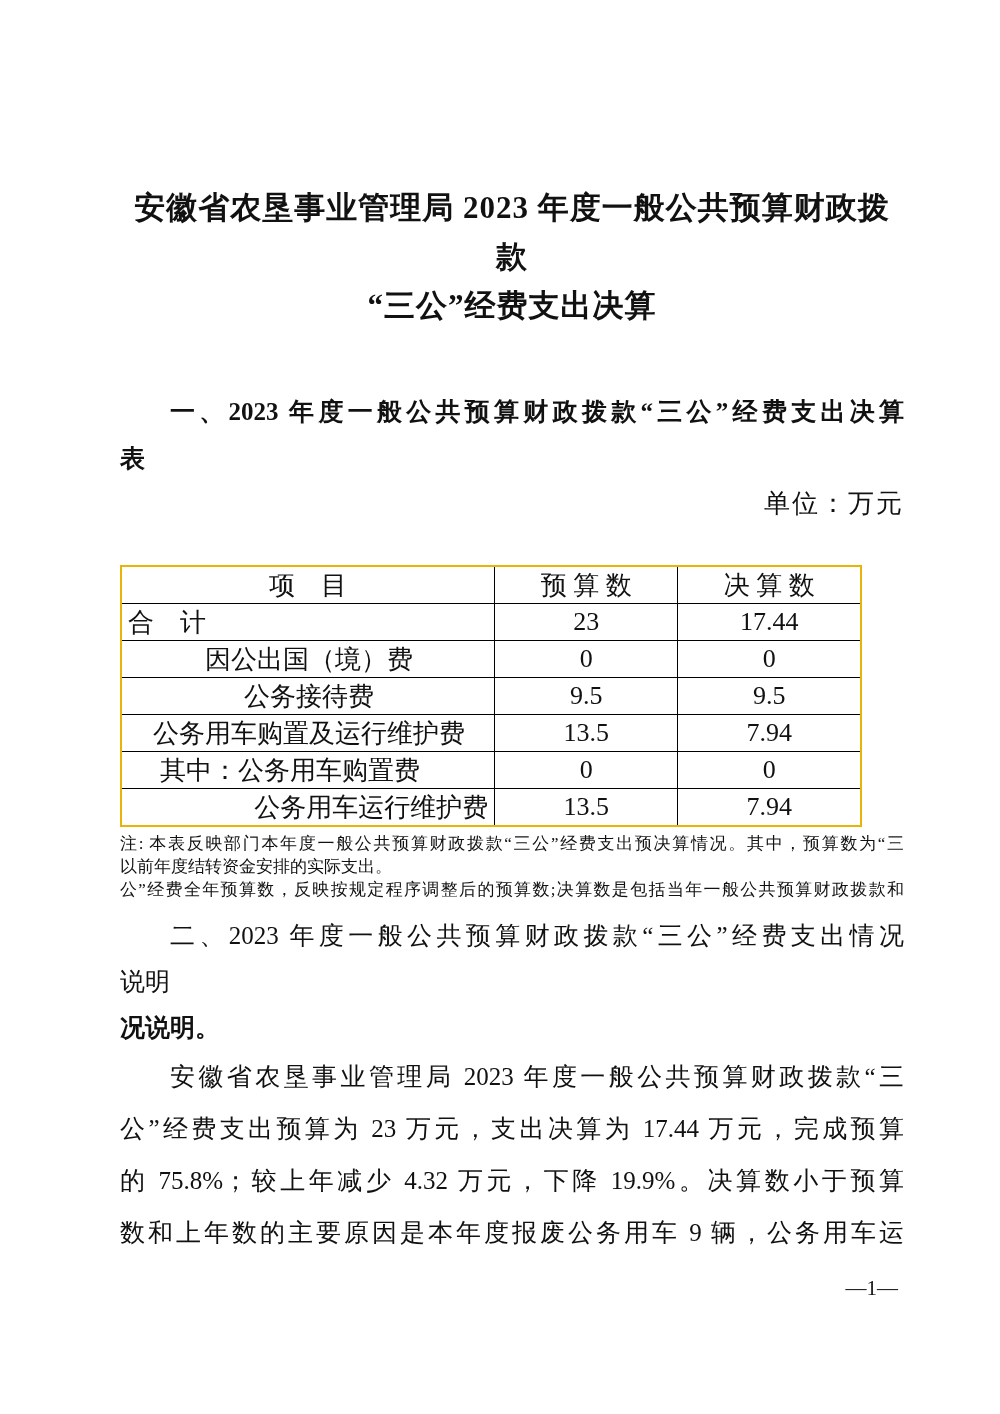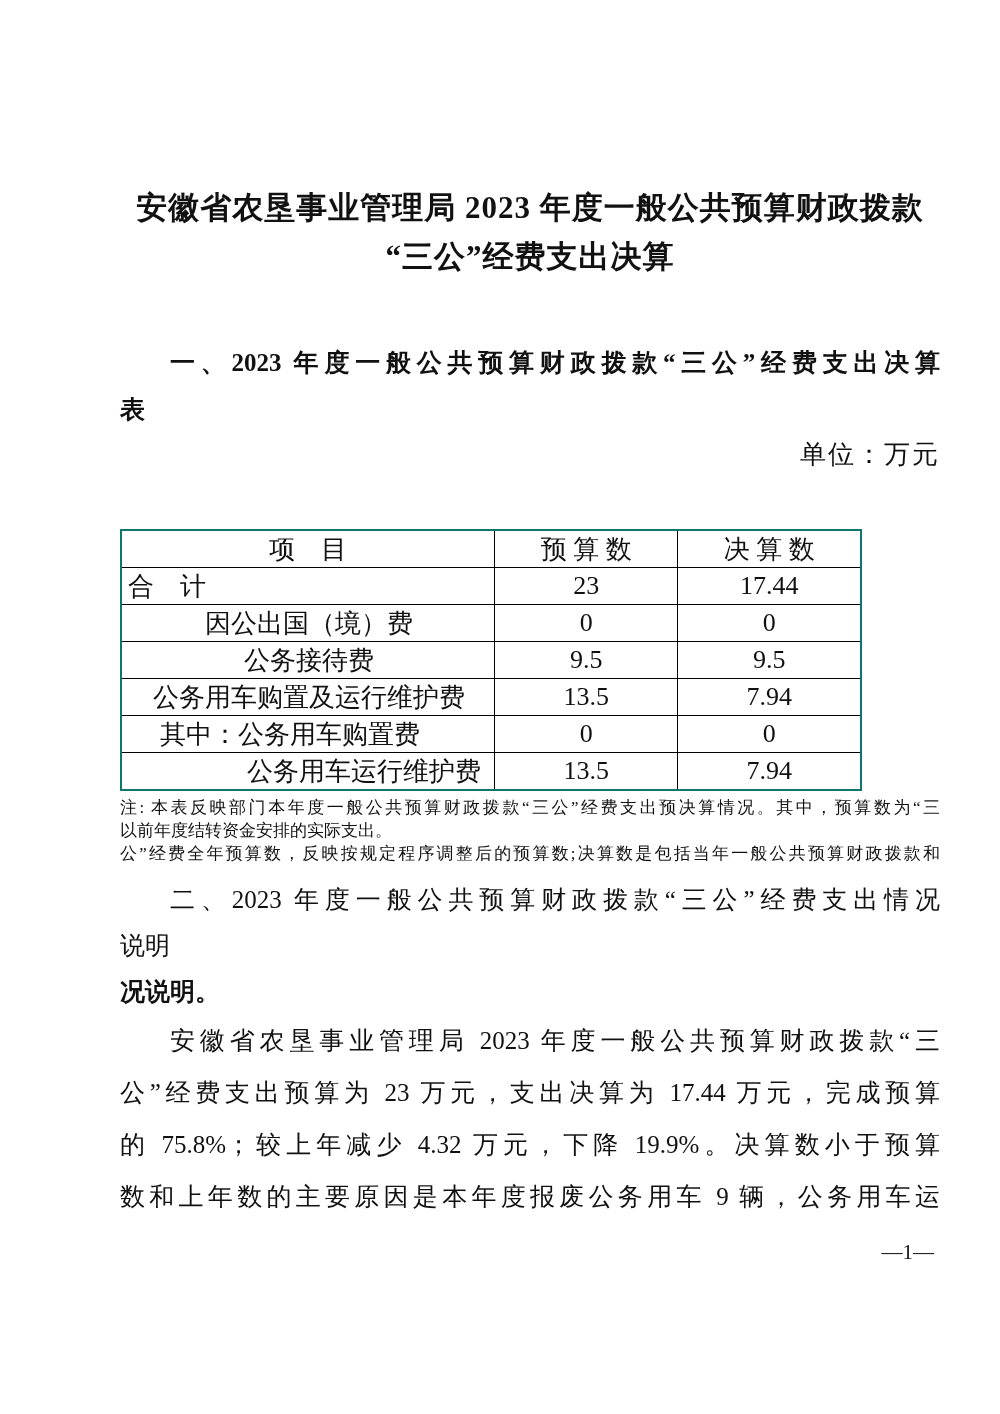--- a/index.html
+++ b/index.html
@@ -3,61 +3,61 @@
 <meta charset="utf-8">
 <style>
   html,body { margin:0; padding:0; background:#ffffff; }
   .page {
     position:relative;
     width:1000px; height:1414px;
     margin:0 auto;
     background:#ffffff;
     color:#111111;
     box-sizing:border-box;
-    padding:183px 60px 0 120px;
+    padding:183px 96px 0 120px;
     overflow:hidden;
     font-family:"Liberation Serif","DejaVu Serif",serif;
   }
   .line { white-space:normal; }
   .full  { text-align:justify; text-align-last:justify; text-justify:inter-character; }
   .ind2  { text-indent:2em; }
 
   .doc-title { font-size:31px; font-weight:700; line-height:49px; text-align:center; letter-spacing:1px; }
 
   .h-sec  { font-size:25px; font-weight:700; line-height:47px; }
   .h-sec1 { margin-top:58px; }
   .h-sec2 { margin-top:12px; font-size:25px; font-weight:400; line-height:46px; }
   .h-sub  { font-size:25px; font-weight:700; line-height:46px; }
 
   .unit-row { margin-top:4px; font-size:26px; line-height:36px; text-align:right; letter-spacing:2px; }
 
   table.budget {
-    margin-top:56px;
+    margin-top:43px;
     width:742px;
     border-collapse:collapse;
-    border:2px solid #0f766e;
+    border:2px solid #eab308;
     font-size:26px;
     table-layout:fixed;
   }
   table.budget th, table.budget td {
     border:1px solid #000000;
     height:36px;
     padding:0 6px;
     font-weight:400;
     overflow:hidden;
     white-space:nowrap;
   }
   .col-item { width:50.5%; }
   .col-num  { width:24.75%; }
   table.budget th { text-align:center; }
   td.num { text-align:center; }
   tr.row-center td.item { text-align:left; }
   tr.row-left td.item { text-align:center; padding-left:8px; }
   tr.row-ind1 td.item { text-align:left; padding-left:38px; }
-  tr.row-ind2 td.item { text-align:center; padding-left:118px; }
+  tr.row-ind2 td.item { text-align:right; padding-left:118px; }
 
   .note { margin-top:5px; font-size:17px; line-height:23px; }
 
   .body-par { font-size:25px; line-height:52px; }
 
   .page-num { margin-top:14px; font-size:21px; line-height:30px; text-align:right; padding-right:6px; }
 </style>
 </head>
 <body>
 

